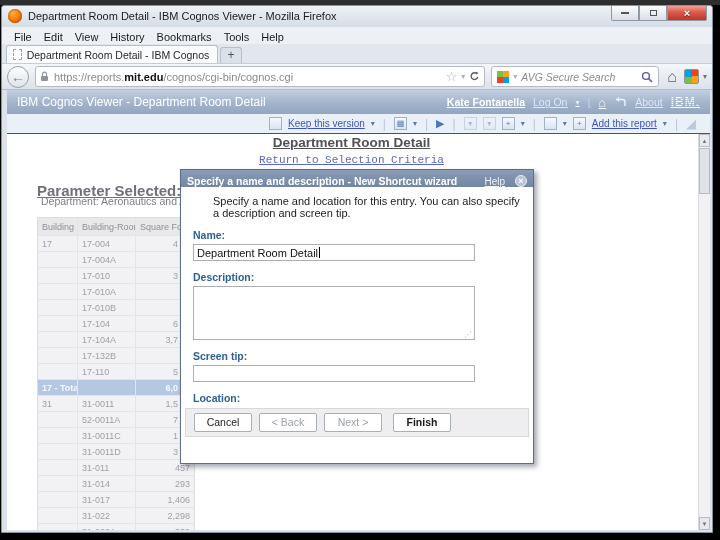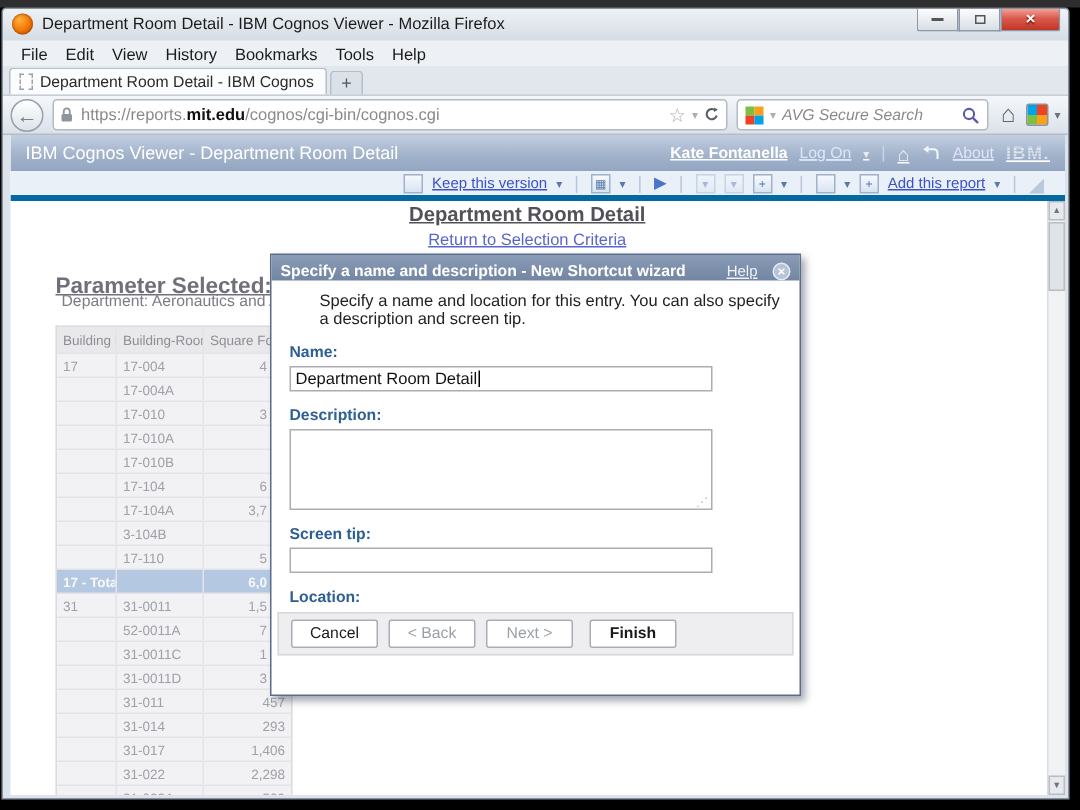--- a/index.html
+++ b/index.html
@@ -77,35 +77,35 @@
   .banner-right{display:flex;align-items:center;gap:8px;color:#fff;text-decoration:underline;}
   .banner-user{font-size:10.5px;font-weight:bold;color:#fff;}
   .banner-link{font-size:10.5px;color:#dfe6fb;text-decoration:underline;}
   .banner-sep{color:#cdd7e6;font-size:11px;}
   .banner-ico{font-size:13px;color:#f2f5fb;}
   .ibm-logo{font-size:12px;font-weight:bold;letter-spacing:1px;color:#fff;
             background:repeating-linear-gradient(180deg,#fff 0 1px,rgba(255,255,255,.25) 1px 2px);
             -webkit-background-clip:text;background-clip:text;-webkit-text-fill-color:transparent;}
 
   
-  .ctoolbar{position:absolute;left:0;top:24px;right:0;height:20px;background:#e9f0f8;border-bottom:4px solid #0369a1;
+  .ctoolbar{position:absolute;left:0;top:24px;right:0;height:20px;background:#e9f0f8;border-bottom:1px solid #0369a1;
             display:flex;align-items:center;justify-content:flex-end;padding-right:14px;gap:6px;}
   .tb-link{font-size:10px;color:#3d53c5;text-decoration:underline;white-space:nowrap;}
   .tb-sep{color:#b9c6d8;font-size:12px;margin:0 2px;}
   .tb-ico{width:13px;height:13px;border:1px solid #9fb2cc;background:linear-gradient(#f6f9fd,#d9e4f2);
           font-size:8px;color:#5a79a8;text-align:center;line-height:12px;}
   .tb-ico.dim{opacity:.45;}
   .tb-caret{font-size:8px;color:#5a79a8;}
   .tb-run{color:#4a74c8;font-size:11px;line-height:1;}
   .tb-corner{color:#b9c9de;font-size:13px;line-height:1;}
 
   
   .rpt-title{position:absolute;left:0;right:14px;top:45px;text-align:center;font-size:13.5px;font-weight:bold;
              color:#515158;text-decoration:underline;}
-  .rpt-return{position:absolute;left:0;right:14px;top:64px;text-align:center;font-size:11px;color:#5a66c8;text-decoration:underline;}
+  .rpt-return{position:absolute;left:0;right:14px;top:64px;text-align:center;font-size:11px;color:#5a66c8;text-decoration:underline;font-family:Liberation Mono, monospace;}
   .param-head{position:absolute;left:30px;top:92px;font-size:15px;font-weight:bold;color:#70707a;text-decoration:underline;}
   .param-val{position:absolute;left:34px;top:105px;font-size:10.5px;color:#7c7c86;white-space:nowrap;}
 
   
   .rtable{position:absolute;left:30px;top:127px;width:158px;border:1px solid #dcdce0;border-bottom:none;background:#f2f2f4;}
   .trow{display:flex;height:16px;border-bottom:1px solid #e4e4e8;}
   .trow.head{height:18px;background:#e9e9eb;}
   .tcell{font-size:9px;color:#9fa0a8;padding:0 4px;display:flex;align-items:center;white-space:nowrap;overflow:hidden;border-right:1px solid #e4e4e8;}
   .trow.head .tcell{color:#8e8e96;}
   .c1{width:40px;flex:0 0 auto;}
@@ -325,21 +325,21 @@
               <div class="tcell c2">17-104</div>
               <div class="tcell c3">6</div>
             </div>
             <div class="trow clip">
               <div class="tcell c1"></div>
               <div class="tcell c2">17-104A</div>
               <div class="tcell c3">3,7</div>
             </div>
             <div class="trow clip">
               <div class="tcell c1"></div>
-              <div class="tcell c2">3-104B</div>
+              <div class="tcell c2">17-132B</div>
               <div class="tcell c3"></div>
             </div>
             <div class="trow clip">
               <div class="tcell c1"></div>
               <div class="tcell c2">17-110</div>
               <div class="tcell c3">5</div>
             </div>
             <div class="trow total clip">
               <div class="tcell c1">17 - Total</div>
               <div class="tcell c2"></div>

